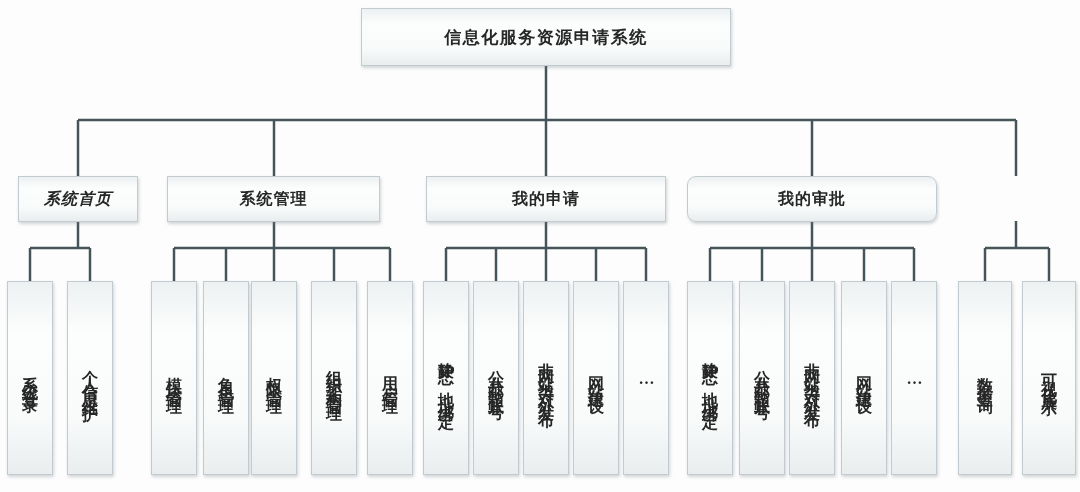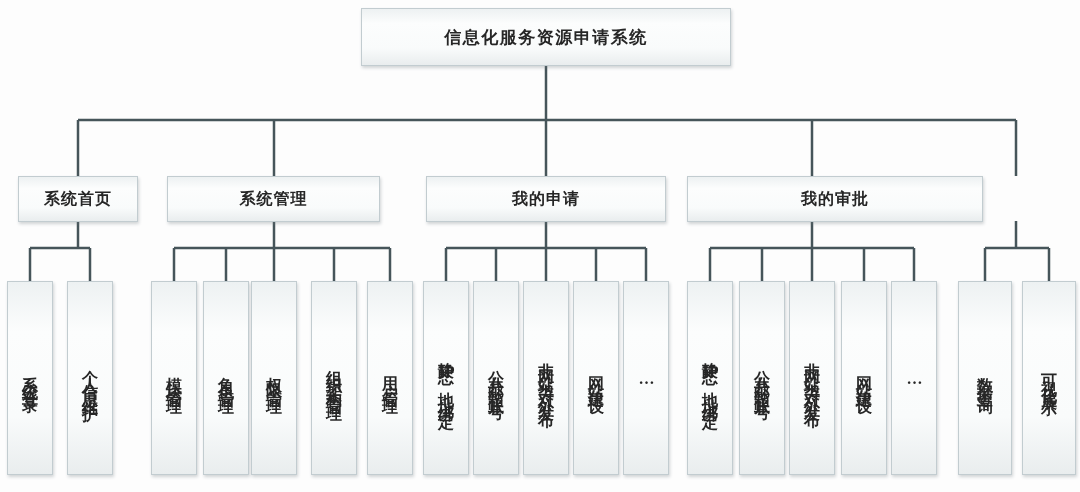--- a/index.html
+++ b/index.html
@@ -83,30 +83,30 @@
       <path d="M985 248 H1049"></path>
       <path d="M985 248 V281"></path>
       <path d="M1049 248 V281"></path>
     </g>
   </svg>
 
   <div class="hbox root" style="left:361px;width:370px;">
     <span class="lbl">信息化服务资源申请系统</span>
   </div>
 
-  <div class="hbox" style="left:18px;width:120px;">
+  <div class="hbox" style="left:18px;width:120px;font-style:italic;">
     <span class="lbl">系统首页</span>
   </div>
   <div class="hbox" style="left:167px;width:213px;">
     <span class="lbl">系统管理</span>
   </div>
   <div class="hbox" style="left:426px;width:240px;">
     <span class="lbl">我的申请</span>
   </div>
-  <div class="hbox" style="left:687px;width:296px;">
+  <div class="hbox" style="left:687px;width:250px;border-radius:9px;">
     <span class="lbl">我的审批</span>
   </div>
 
   <div class="vbox" style="left:7px;">
     <span class="vtext">系统登录</span>
   </div>
   <div class="vbox" style="left:67px;">
     <span class="vtext">个人信息维护</span>
   </div>
 

